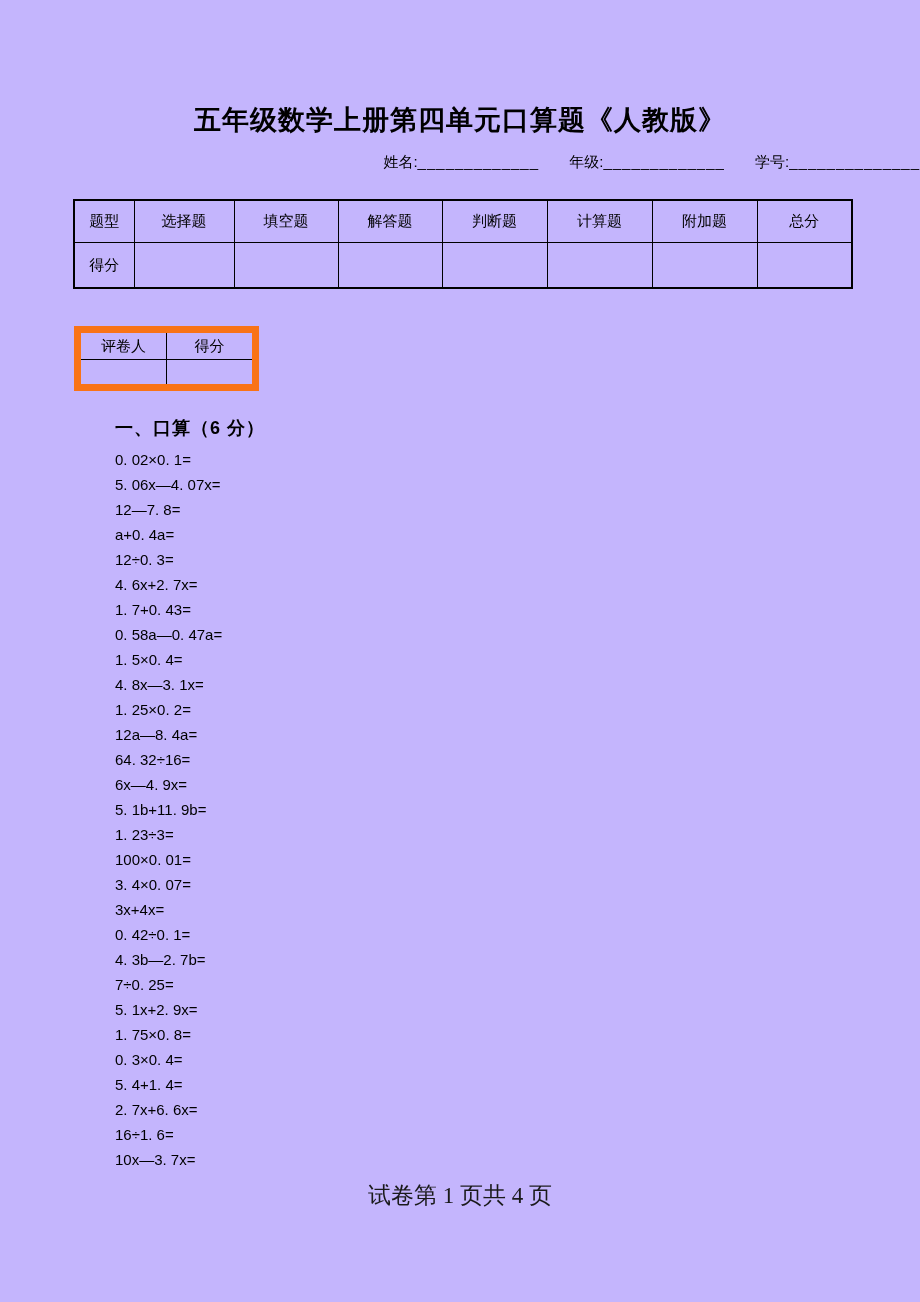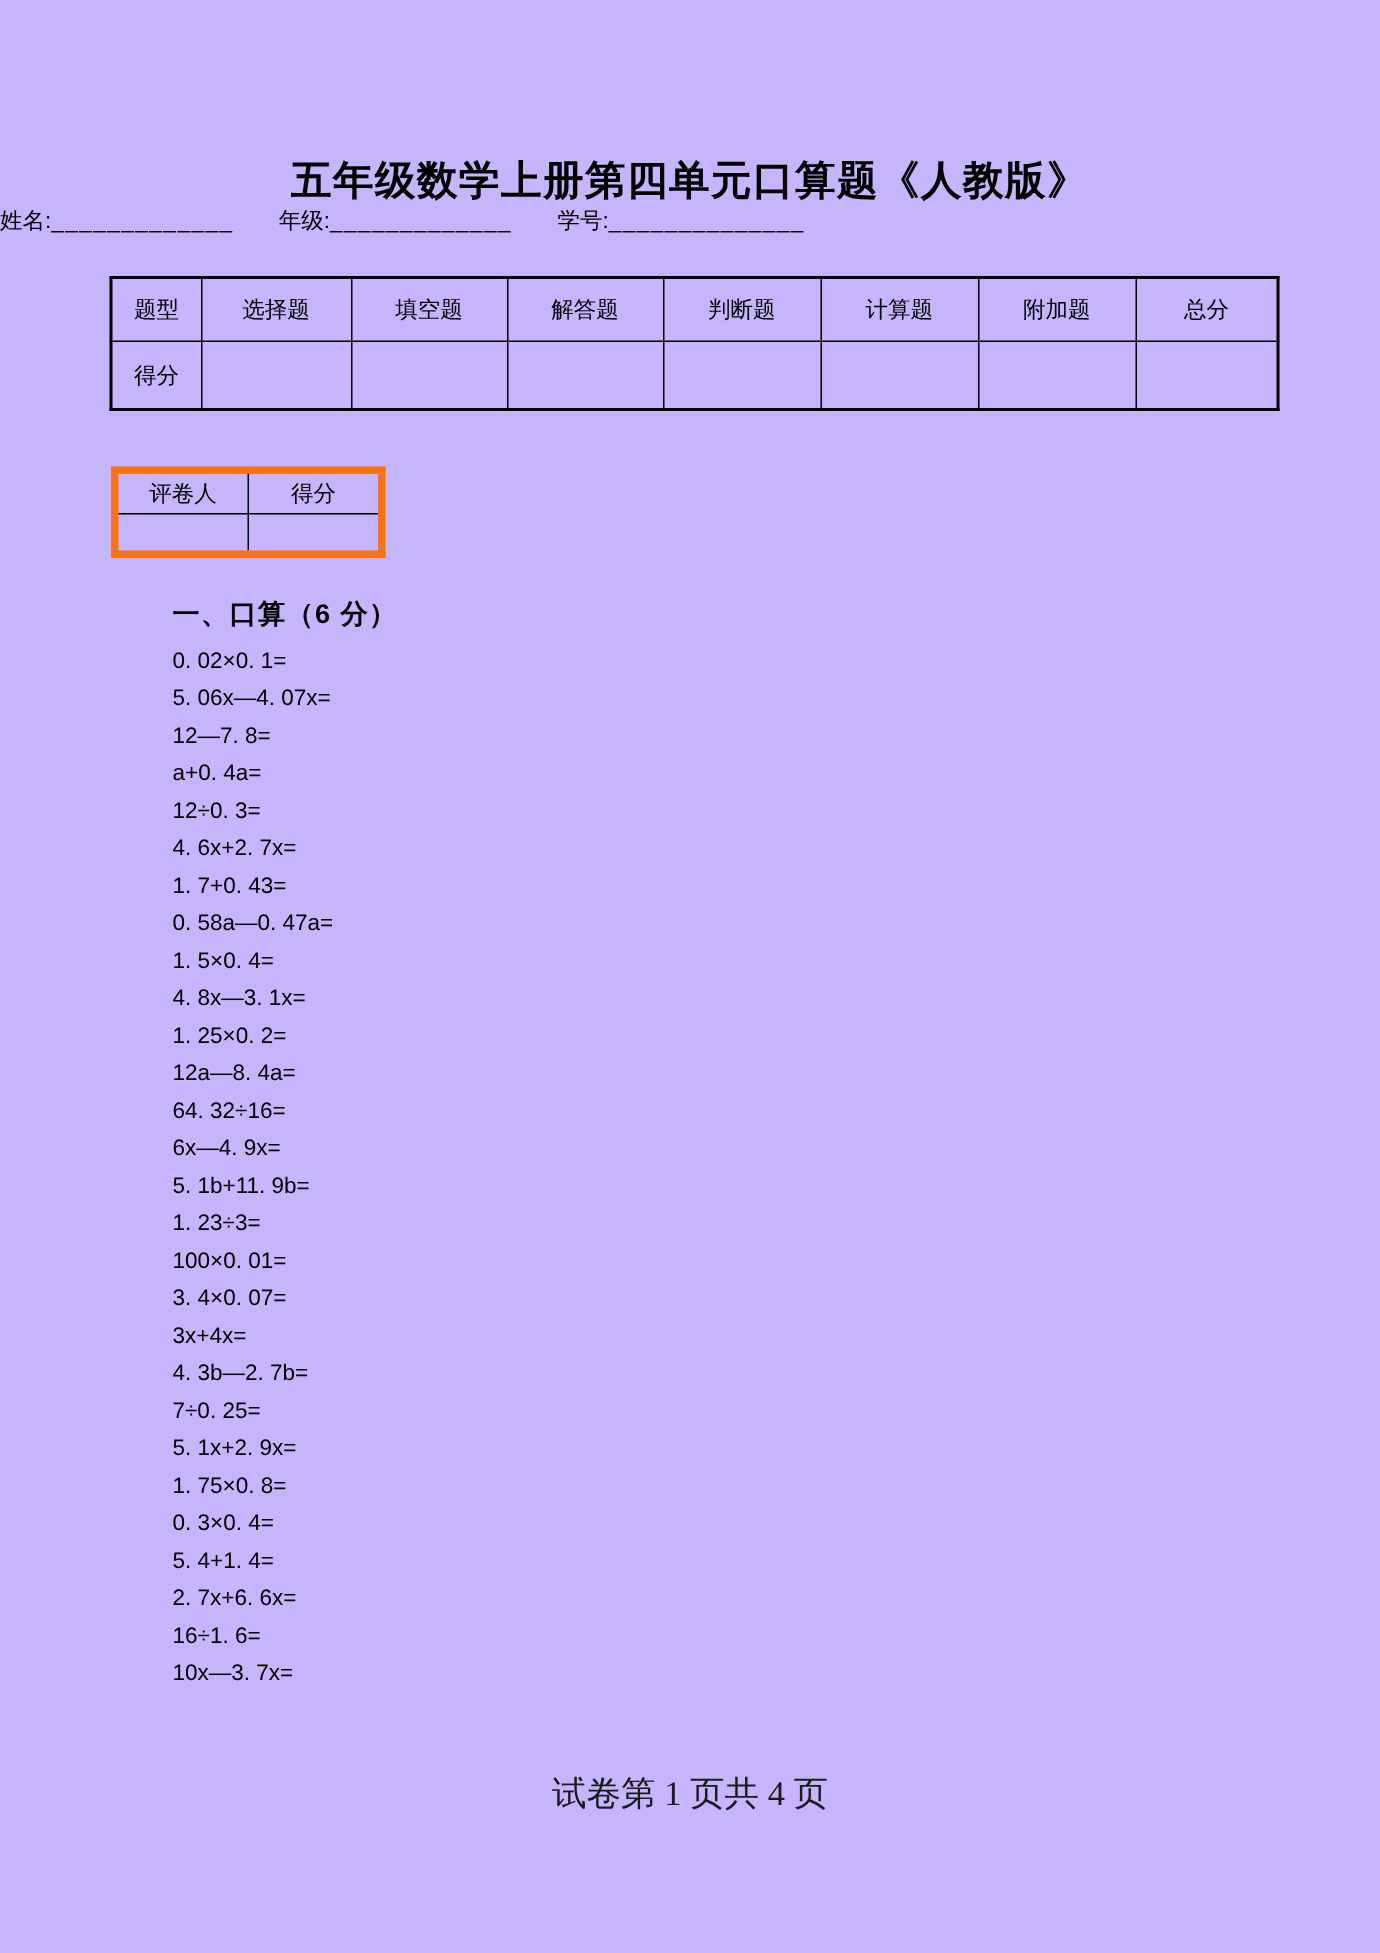--- a/index.html
+++ b/index.html
@@ -19,21 +19,22 @@
   .doc-title {
     margin: 0;
     padding-top: 102px;
     text-align: center;
     font-size: 27px;
     line-height: 36px;
     font-weight: bold;
     letter-spacing: 1px;
   }
   .student-line {
-    text-align: left;
+    margin-top: 15px;
+    text-align: right;
     font-size: 15px;
     white-space: nowrap;
   }
   .student-line .pair { display: inline-block; }
   .student-line .pair + .pair { margin-left: 26px; }
   .student-line .blank { letter-spacing: 1px; }
 
   table { border-collapse: collapse; table-layout: fixed; }
   td {
     border: 1px solid #000;
@@ -48,21 +49,21 @@
     width: 778px;
     margin: 27px 0 0 73px;
     border: 2px solid #000;
   }
   .score-table .header-row td { height: 41px; }
   .score-table .score-row  td { height: 44px; }
 
   .grader-table {
     width: 178px;
     margin: 37px 0 0 74px;
-    border: 5px solid #f97316;
+    border: 7px solid #f97316;
   }
   .grader-table .header-row td { height: 26px; }
   .grader-table .value-row  td { height: 24px; }
 
   .section-heading {
     margin: 25px 0 0 115px;
     font-size: 18px;
     font-weight: bold;
     letter-spacing: 1px;
   }
@@ -172,20 +173,21 @@
     <div class="problem">4. 8x—3. 1x=</div>
     <div class="problem">1. 25×0. 2=</div>
     <div class="problem">12a—8. 4a=</div>
     <div class="problem">64. 32÷16=</div>
     <div class="problem">6x—4. 9x=</div>
     <div class="problem">5. 1b+11. 9b=</div>
     <div class="problem">1. 23÷3=</div>
     <div class="problem">100×0. 01=</div>
     <div class="problem">3. 4×0. 07=</div>
     <div class="problem">3x+4x=</div>
+    <div class="problem">0. 42÷0. 1=</div>
     <div class="problem">4. 3b—2. 7b=</div>
     <div class="problem">7÷0. 25=</div>
     <div class="problem">5. 1x+2. 9x=</div>
     <div class="problem">1. 75×0. 8=</div>
     <div class="problem">0. 3×0. 4=</div>
     <div class="problem">5. 4+1. 4=</div>
     <div class="problem">2. 7x+6. 6x=</div>
     <div class="problem">16÷1. 6=</div>
     <div class="problem">10x—3. 7x=</div>
   </div>

